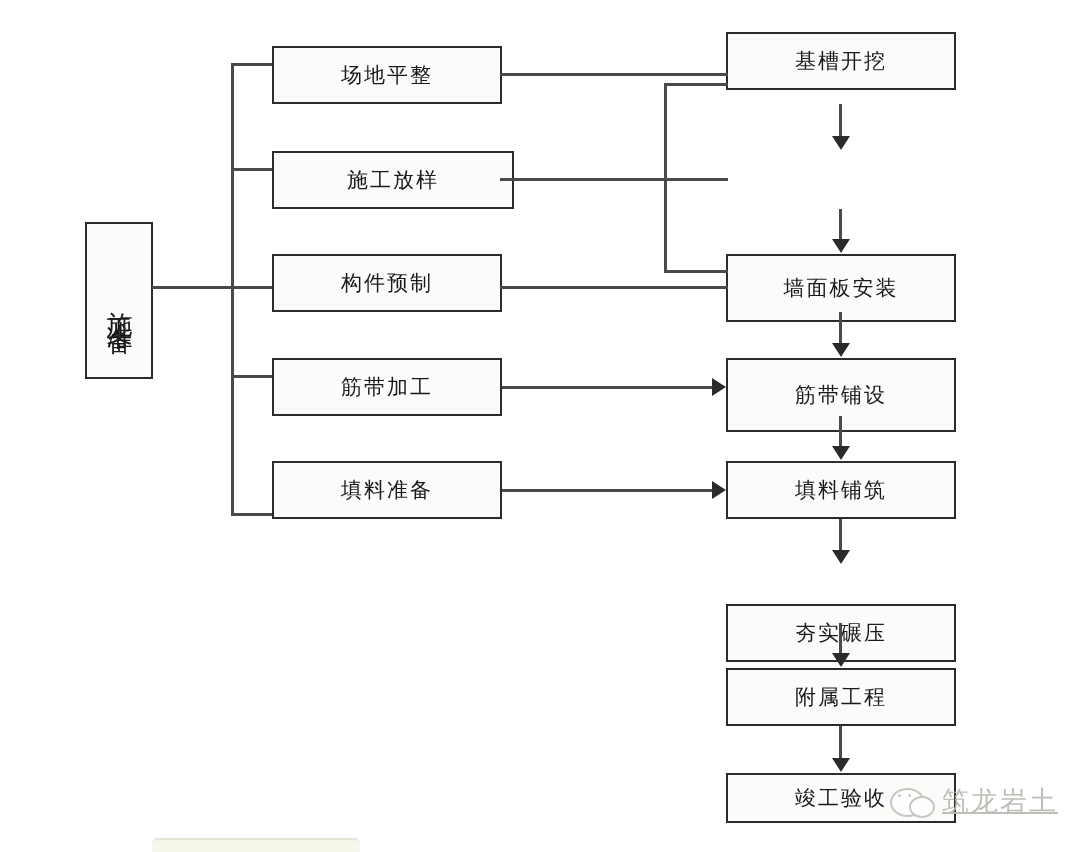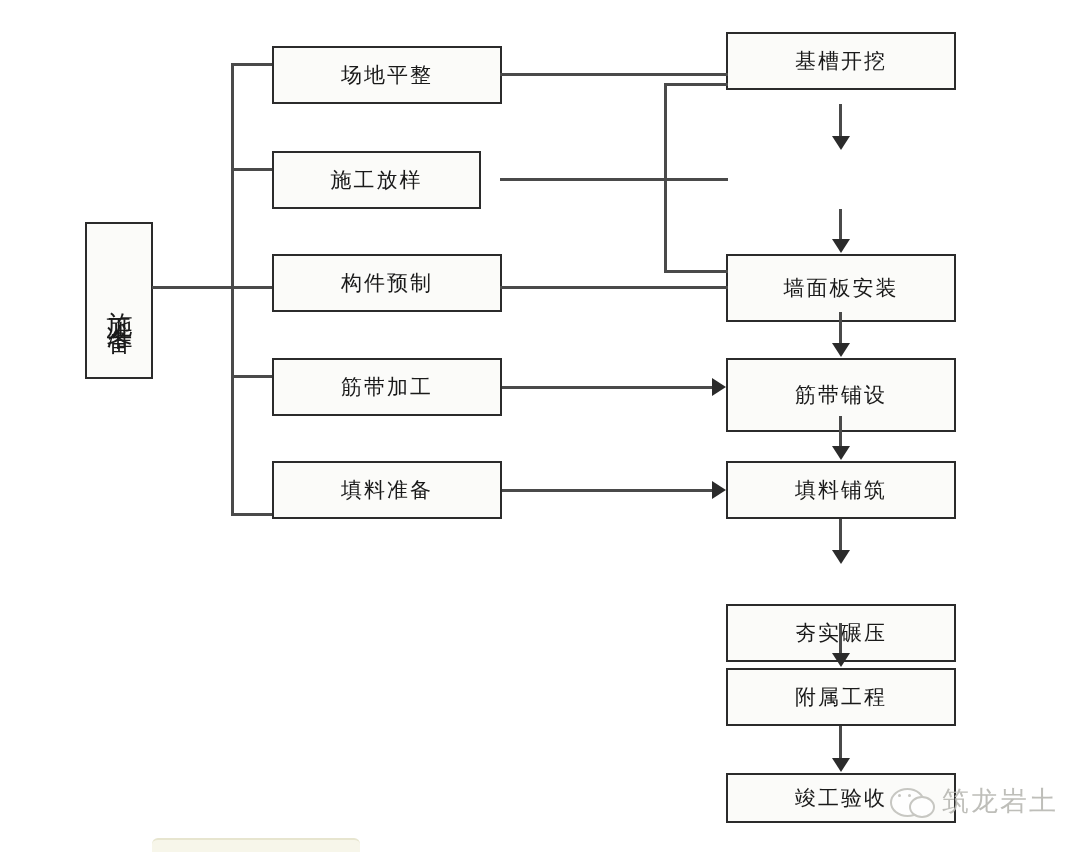--- a/index.html
+++ b/index.html
@@ -68,20 +68,21 @@
     gap: 8px;
     color: #b9b9b4;
     font-size: 27px;
     letter-spacing: 2px;
     opacity: 0.92;
     pointer-events: none;
     user-select: none;
   }
   #watermark .wm-text {
     font-family: "DejaVu Sans", "Liberation Sans", sans-serif;
+    text-decoration: underline;
   }
   .wechat-glyph {
     position: relative;
     width: 44px;
     height: 34px;
   }
   .wechat-glyph .big {
     position: absolute;
     left: 0; top: 4px;
     width: 31px; height: 25px;
@@ -128,21 +129,21 @@
   <div class="edge v" style="left:231px; top:63px; height:452px;"></div>
 
   <div class="edge h" style="left:231px; top:63px; width:43px;"></div>
   <div class="edge h" style="left:231px; top:168px; width:43px;"></div>
   <div class="edge h" style="left:231px; top:286px; width:43px;"></div>
   <div class="edge h" style="left:231px; top:375px; width:43px;"></div>
   <div class="edge h" style="left:231px; top:513px; width:43px;"></div>
 
   <div class="node" style="left:272px; top:46px; width:230px; height:58px;">场地平整</div>
 
-  <div class="node" style="left:272px; top:151px; width:209px; height:58px;text-align:center;">施工放样</div>
+  <div class="node" style="left:272px; top:151px; width:242px; height:58px;text-align:center;">施工放样</div>
 
   <div class="node" style="left:272px; top:254px; width:230px; height:58px;">构件预制</div>
 
   <div class="node" style="left:272px; top:358px; width:230px; height:58px;">筋带加工</div>
 
   <div class="node" style="left:272px; top:461px; width:230px; height:58px;">填料准备</div>
 
   <div class="node" style="left:726px; top:32px; width:230px; height:58px;">基槽开挖</div>
 
 

